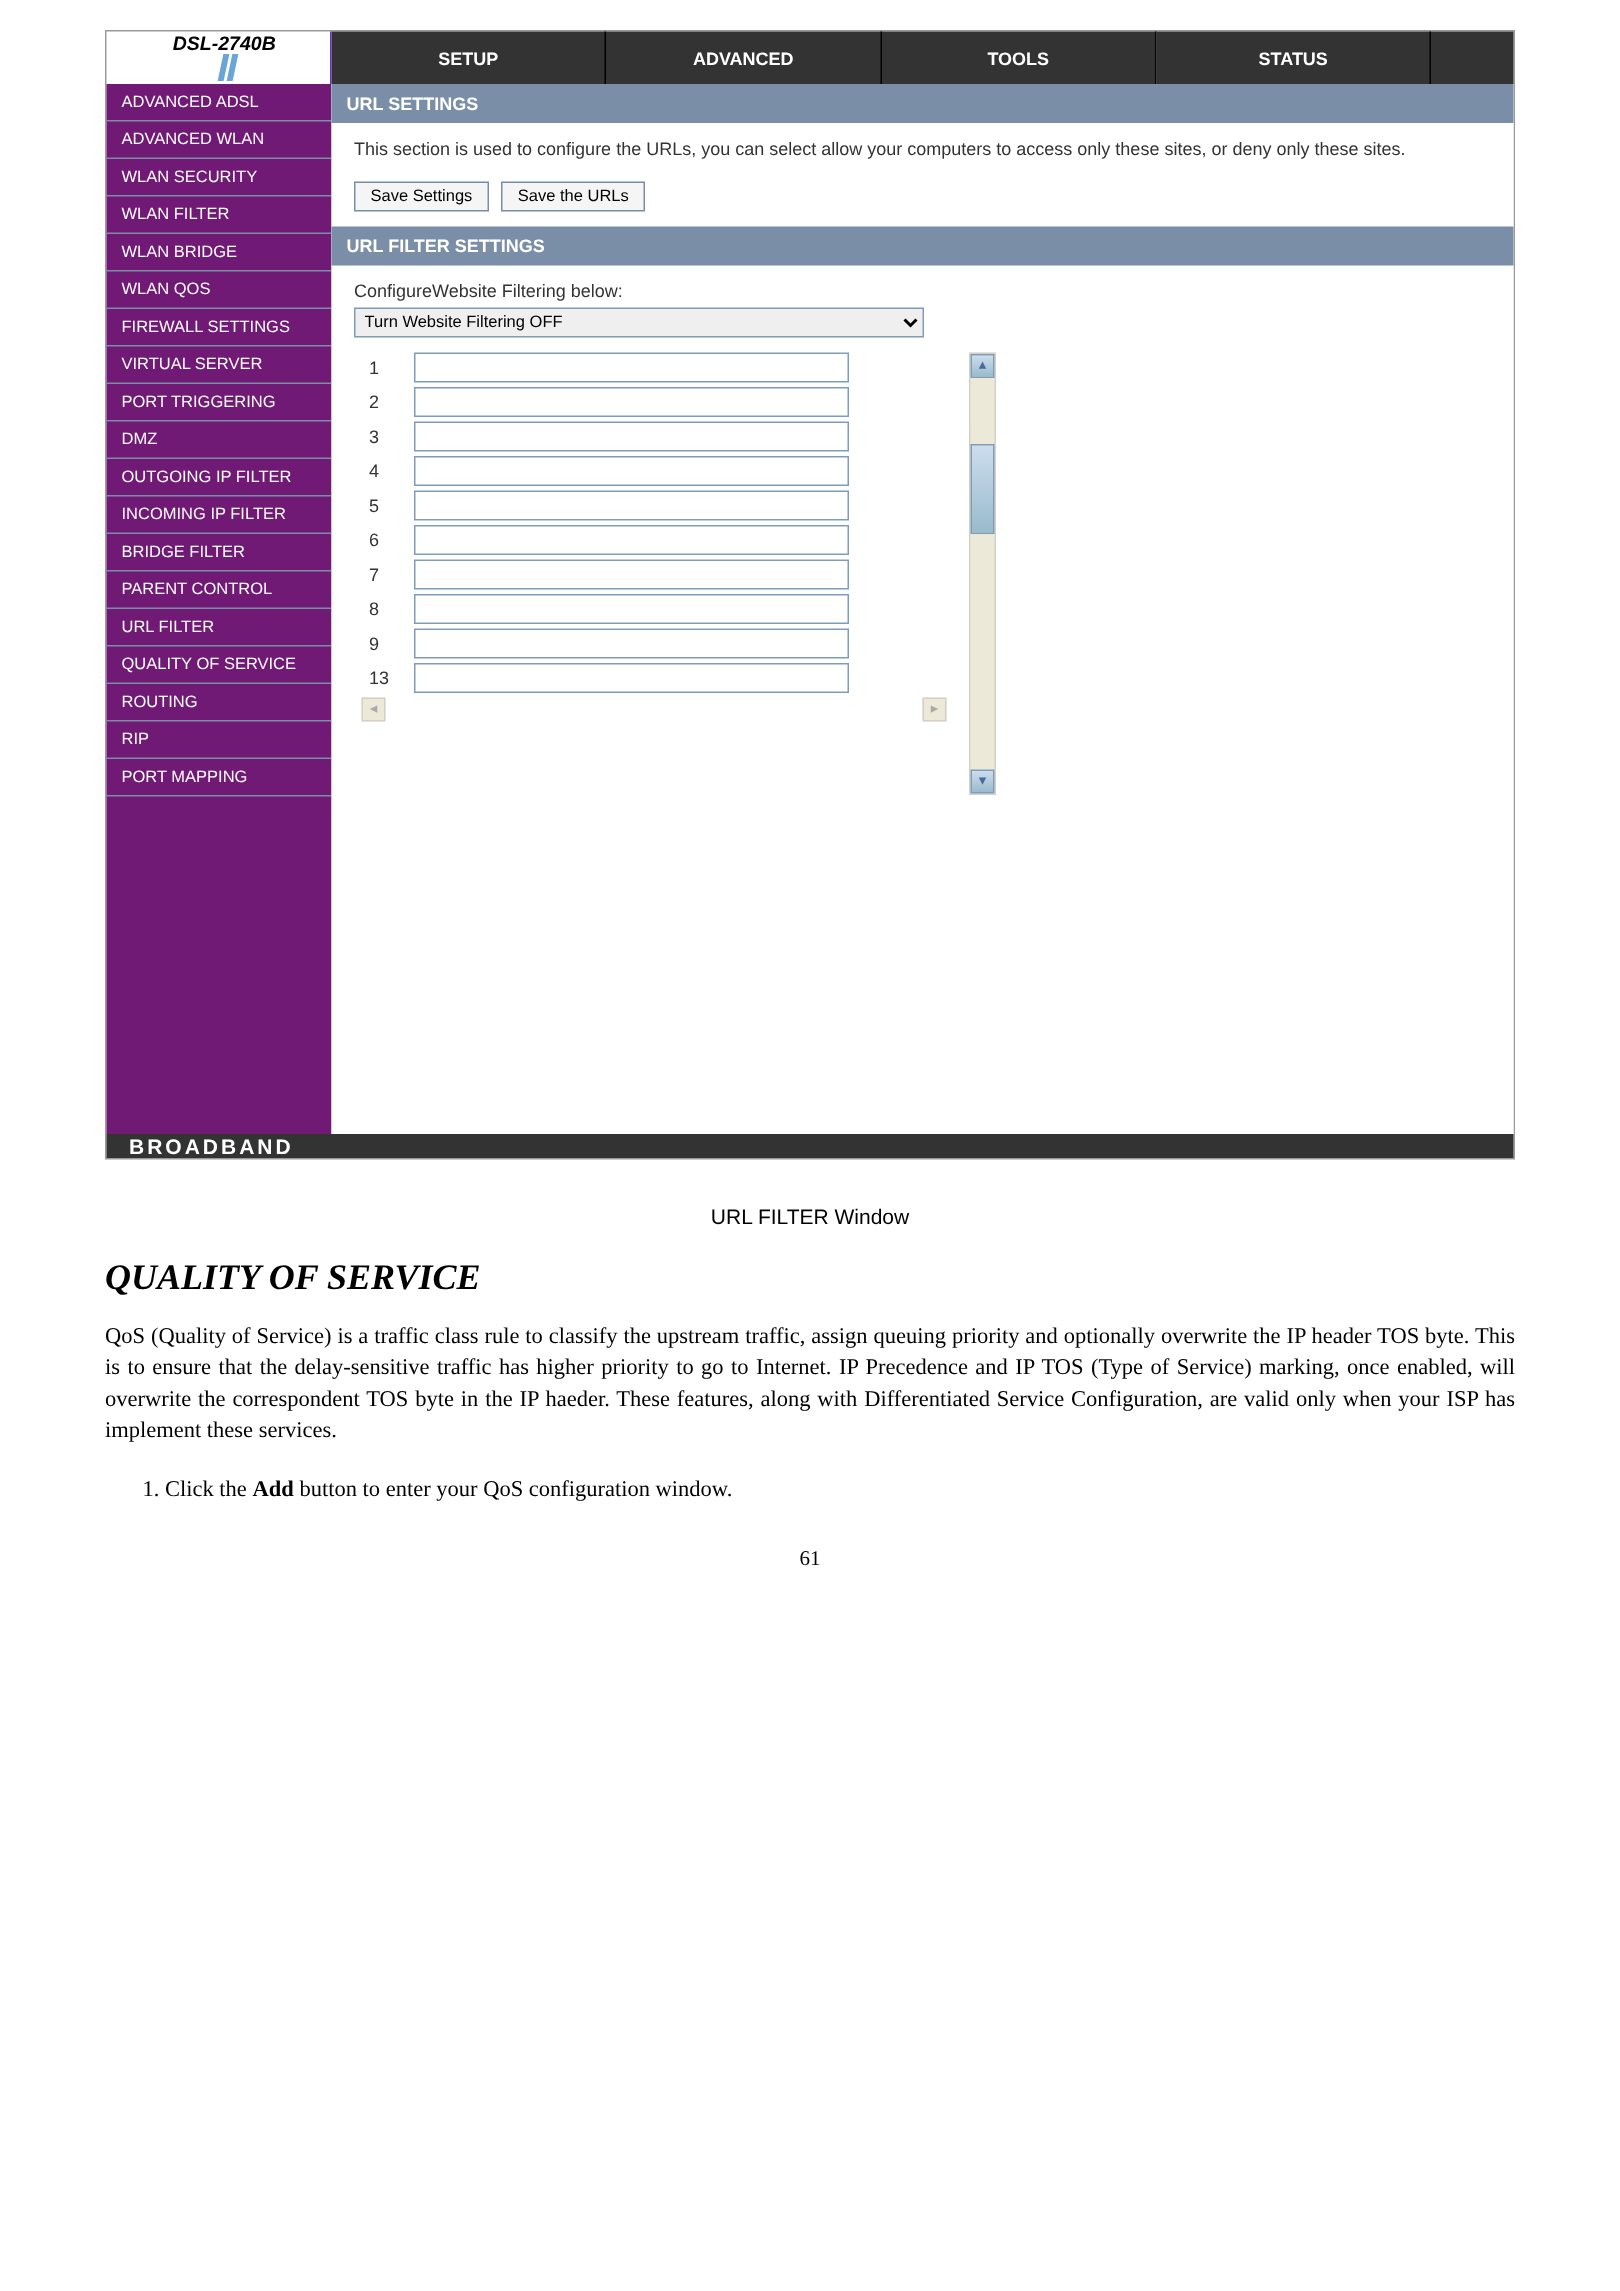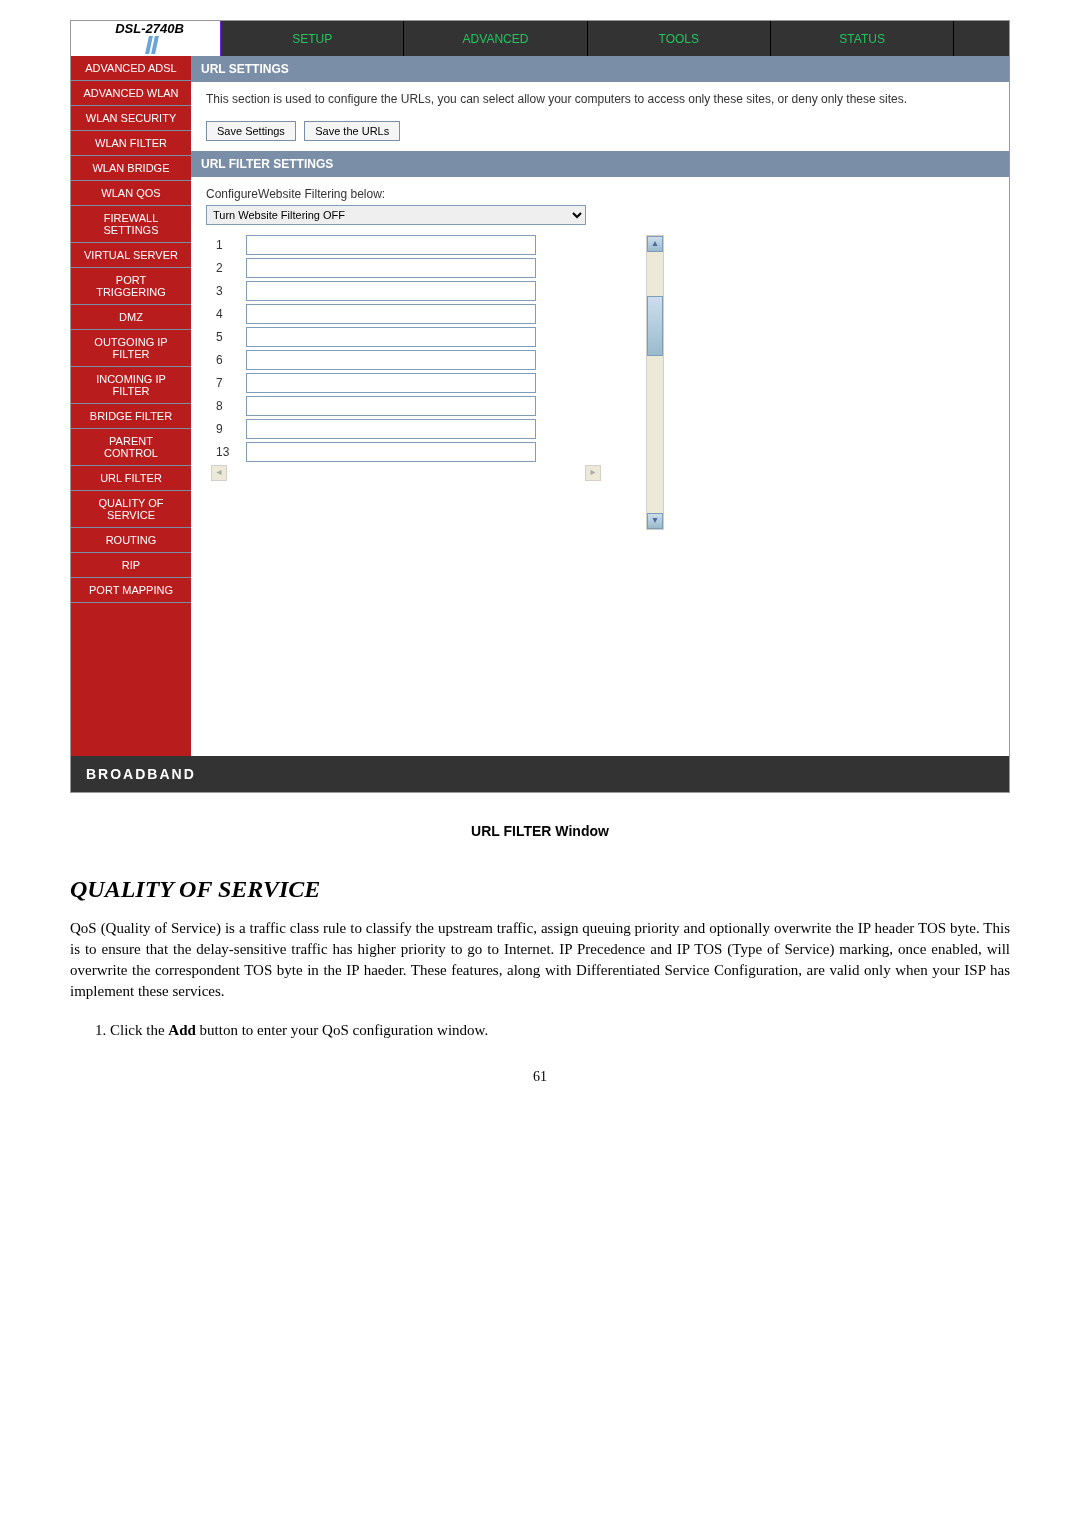--- a/index.html
+++ b/index.html
@@ -3,43 +3,43 @@
   <meta charset="utf-8">
   <style>
     * { box-sizing: border-box; margin: 0; padding: 0; }
     body { font-family: Arial, sans-serif; background: #fff; padding: 20px; }
     .router-frame { border: 1px solid #999; width: 940px; margin: 0 auto; }
     .top-nav { display: flex; height: 35px; }
     .logo-cell { width: 150px; display: flex; align-items: center; padding-left: 8px; border-right: 1px solid #6d28d9; flex-direction: column; }
     .logo-text { font-weight: bold; font-style: italic; font-size: 13px; }
     .logo-bars { display: inline-flex; margin-left: 4px; gap: 2px; }
     .logo-bar { width: 4px; height: 18px; background: #6aa5d9; transform: skewX(-12deg); }
-    .nav-tab { flex: 1; background: #333; color: #22c55e; display: flex; align-items: center; justify-content: center; font-size: 12px; font-weight: normal; border-right: 1px solid #000; cursor: pointer; text-align: center; }
+    .nav-tab { flex: 1; background: #333; color: #ffffff; display: flex; align-items: center; justify-content: center; font-size: 12px; font-weight: bold; border-right: 1px solid #000; cursor: pointer; text-align: center; }
     .nav-tab:last-child { border-right: none; flex: 0.3; }
     .main-area { display: flex; min-height: 700px; }
-    .sidebar { width: 120px; background: #b91c1c; text-align: center; }
+    .sidebar { width: 150px; background: #701a75; }
     .sidebar-item { padding: 6px 10px; color: #fff; font-size: 11px; border-bottom: 1px solid #7a8ea8; cursor: pointer; }
     .content { flex: 1; background: #fff; padding: 0; }
     .panel-header { background: #7a8ea8; color: #fff; padding: 6px 10px; font-size: 12px; font-weight: bold; }
     .panel-body { padding: 10px 15px; font-size: 12px; color: #333; }
     .btn { padding: 3px 10px; font-size: 11px; border: 1px solid #7a8ea8; background: #f5f5f5; cursor: pointer; margin-right: 5px; }
     .select-filter { width: 380px; font-size: 11px; padding: 2px; border: 1px solid #7f9db9; }
     .url-rows { position: relative; }
     .url-row { display: flex; align-items: center; margin-bottom: 3px; padding-left: 10px; }
     .url-num { width: 30px; text-align: left; font-size: 12px; }
     .url-input { width: 290px; height: 20px; border: 1px solid #7f9db9; font-size: 11px; }
     .scroll-sim { position: absolute; right: 330px; top: 0; width: 18px; height: 295px; background: #ece9d8; border: 1px solid #d4d0c8; }
     .scroll-up { position: absolute; top: 0; width: 16px; height: 16px; background: linear-gradient(#cde, #9bc); border: 1px solid #7f9db9; text-align: center; font-size: 10px; color: #4b6a9b; }
     .scroll-down { position: absolute; bottom: 0; width: 16px; height: 16px; background: linear-gradient(#cde, #9bc); border: 1px solid #7f9db9; text-align: center; font-size: 10px; color: #4b6a9b; }
     .scroll-thumb { position: absolute; top: 60px; width: 16px; height: 60px; background: linear-gradient(#cde, #9bc); border: 1px solid #7f9db9; }
     .hscroll { display: flex; width: 390px; margin-left: 5px; }
     .hscroll-btn { width: 16px; height: 16px; background: #ece9d8; border: 1px solid #d4d0c8; text-align: center; font-size: 10px; color: #aaa; }
     .hscroll-track { flex: 1; }
-    .footer-bar { background: #333; color: #fff; padding: 10px 15px; font-size: 14px; font-weight: bold; letter-spacing: 2px; }
-    .caption { text-align: center; font-weight: bold; font-size: 14px; margin: 30px 0 37px; }
+    .footer-bar { background: #333; color: #fff; padding: 0 15px; font-size: 14px; font-weight: bold; letter-spacing: 2px; }
+    .caption { text-align: center; font-weight: normal; font-size: 14px; margin: 30px 0 20px; }
     .doc-section { width: 940px; margin: 0 auto; font-family: 'Times New Roman', serif; }
     .doc-heading { font-size: 24px; font-weight: bold; font-style: italic; margin-bottom: 15px; }
     .doc-para { font-size: 15px; text-align: justify; margin-bottom: 20px; line-height: 1.4; }
     .doc-list { margin-left: 40px; font-size: 15px; }
     .page-num { text-align: center; margin-top: 30px; font-family: 'Times New Roman', serif; font-size: 14px; }
   </style>
 </head>
 <body>
 
 <div class="router-frame">

